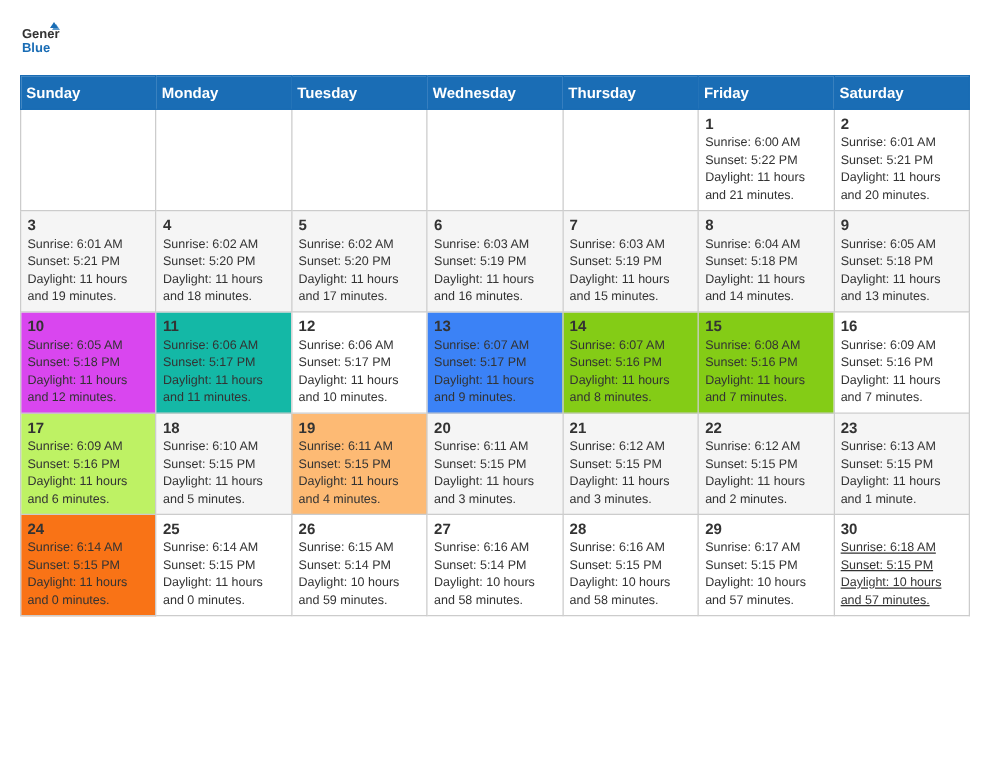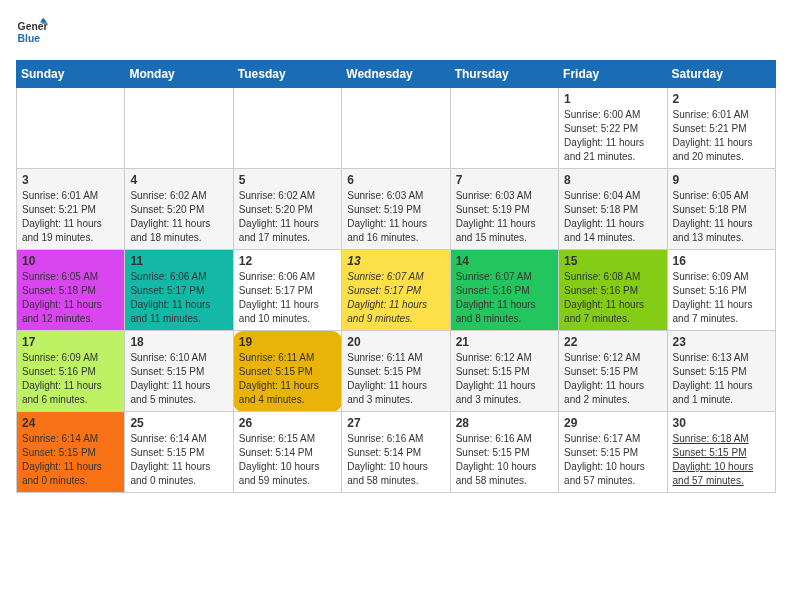--- a/index.html
+++ b/index.html
@@ -200,28 +200,28 @@
 Daylight: 11 hours
 and 11 minutes.</div>
         </td>
         <td style="background: rgb(255, 255, 255);">
           <span class="day-number">12</span>
           <div class="day-info" style="white-space: pre-line;">Sunrise: 6:06 AM
 Sunset: 5:17 PM
 Daylight: 11 hours
 and 10 minutes.</div>
         </td>
-        <td style="background: #fde047; font-style: italic;">
+        <td style="background: #3b82f6;">
           <span class="day-number">13</span>
           <div class="day-info" style="white-space: pre-line;">Sunrise: 6:07 AM
 Sunset: 5:17 PM
 Daylight: 11 hours
 and 9 minutes.</div>
         </td>
-        <td style="background: #22c55e;">
+        <td style="background: #84cc16;">
           <span class="day-number">14</span>
           <div class="day-info" style="white-space: pre-line;">Sunrise: 6:07 AM
 Sunset: 5:16 PM
 Daylight: 11 hours
 and 8 minutes.</div>
         </td>
         <td style="background: #84cc16;">
           <span class="day-number">15</span>
           <div class="day-info" style="white-space: pre-line;">Sunrise: 6:08 AM
 Sunset: 5:16 PM
@@ -244,21 +244,21 @@
 Daylight: 11 hours
 and 6 minutes.</div>
         </td>
         <td style="background: rgb(245, 245, 245);">
           <span class="day-number">18</span>
           <div class="day-info" style="white-space: pre-line;">Sunrise: 6:10 AM
 Sunset: 5:15 PM
 Daylight: 11 hours
 and 5 minutes.</div>
         </td>
-        <td style="background: #eab308; border-radius: 10px;">
+        <td style="background: #fdba74;">
           <span class="day-number">19</span>
           <div class="day-info" style="white-space: pre-line;">Sunrise: 6:11 AM
 Sunset: 5:15 PM
 Daylight: 11 hours
 and 4 minutes.</div>
         </td>
         <td style="background: rgb(245, 245, 245);">
           <span class="day-number">20</span>
           <div class="day-info" style="white-space: pre-line;">Sunrise: 6:11 AM
 Sunset: 5:15 PM

